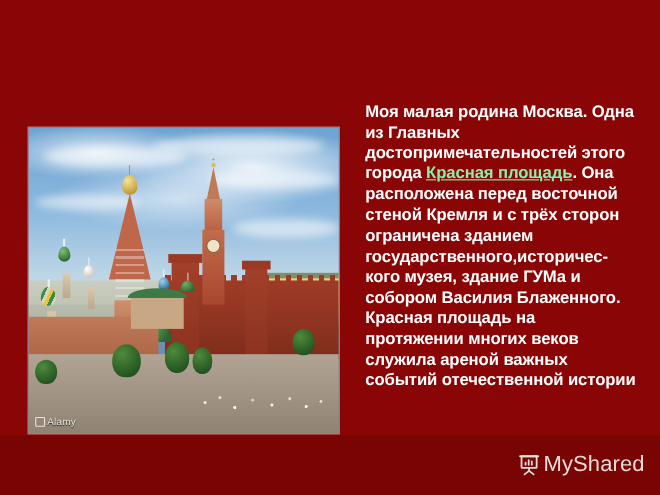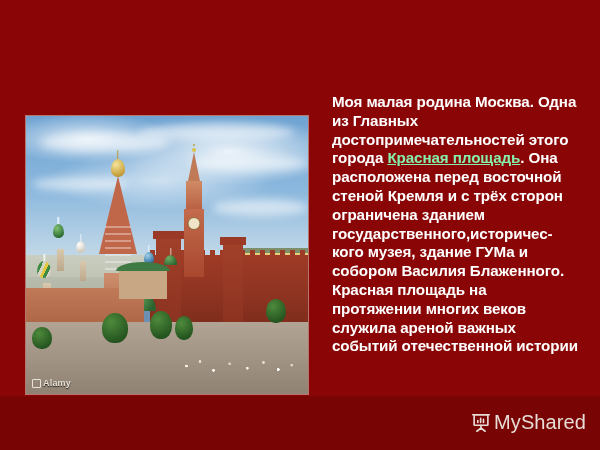--- a/index.html
+++ b/index.html
@@ -308,21 +308,21 @@
     background: radial-gradient(circle at 35% 30%, #4e8a3c, #24541f 75%);
   }
 
   
   .alamy {
     position: absolute;
     left: 6px;
     bottom: 6px;
     color: #e9e4da;
     font-size: 9px;
-    font-weight: bold;
+    font-weight: normal;
     font-family: "Liberation Sans", sans-serif;
     letter-spacing: .2px;
     text-shadow: 0 1px 1px rgba(0,0,0,.8);
     display: flex;
     align-items: flex-end;
     gap: 2px;
   }
   .alamy-mark {
     display: inline-block;
     width: 7px; height: 7px;

